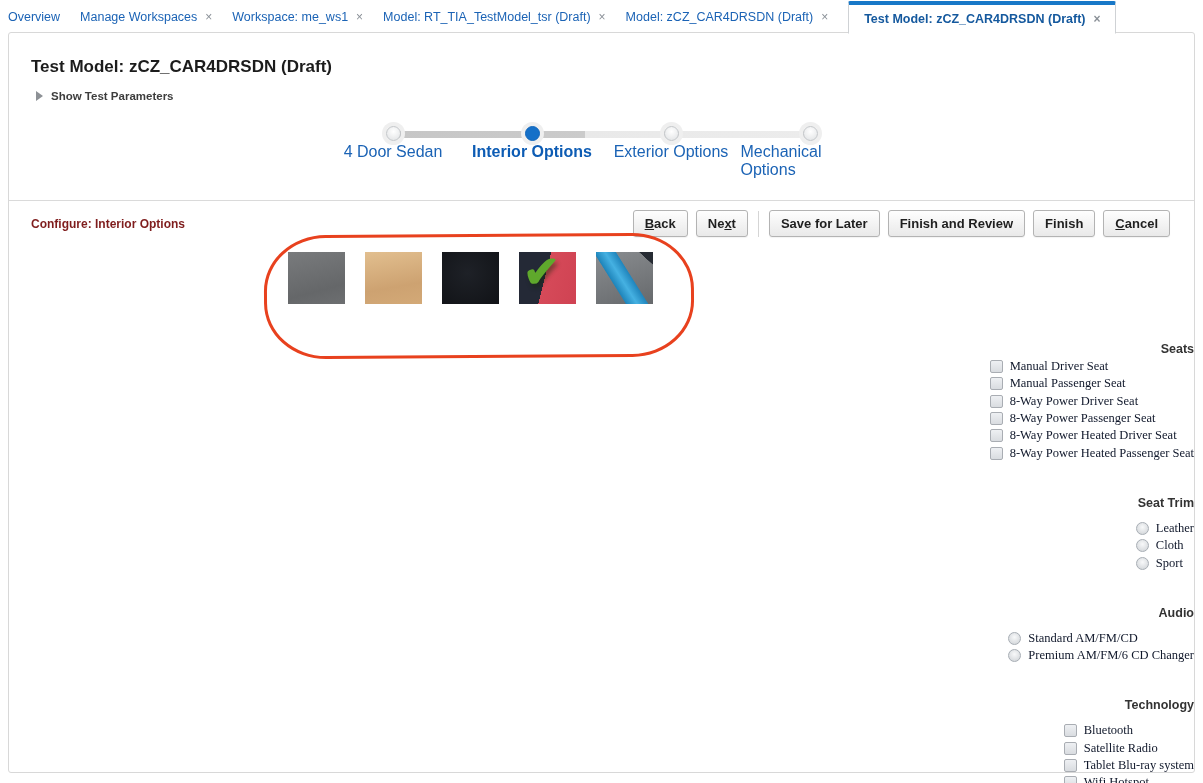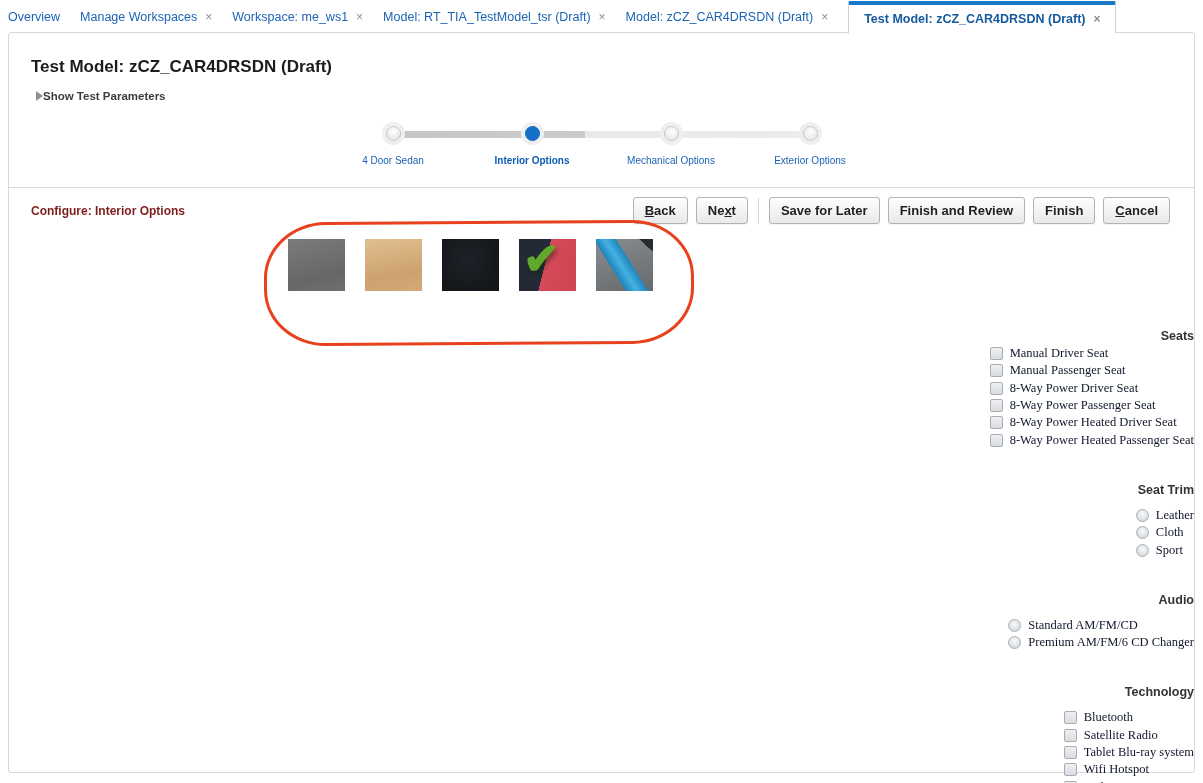--- a/index.html
+++ b/index.html
@@ -15,37 +15,37 @@
   .tab.active { height: 33px; margin-right: 0; padding: 0 15px; background: #fff;
     border: 1px solid #cfd2d5; border-bottom: 1px solid #fff; border-top: 4px solid #1878c8;
     border-radius: 2px 2px 0 0; margin-bottom: -1px; font-weight: bold; color: #15599e; }
 
   
   .panel { position: relative; margin: -1px 8px 0; height: 741px; background: #fff;
     border: 1px solid #d8d8d8; border-radius: 3px; }
 
   .page-header { padding: 24px 22px 0; }
   .page-title { margin: 0; font-size: 17px; font-weight: bold; color: #1c1c1c; }
-  .disclosure { margin: 13px 0 0 5px; display: flex; align-items: center; gap: 0;
+  .disclosure { margin: 13px 0 0 5px; display: flex; align-items: center; gap: 8px;
     font-size: 11.5px; font-weight: bold; color: #3d3d3d; cursor: pointer; }
   .tri { width: 0; height: 0; border-left: 7px solid #8d9196;
     border-top: 5px solid transparent; border-bottom: 5px solid transparent; }
 
   
   .train { position: relative; width: 556px; margin: 24px auto 0; display: flex; }
   .train-track { position: absolute; left: 69px; right: 69px; top: 5px; height: 7px;
     border-radius: 4px;
     background: linear-gradient(to right, #c6c6c6 0%, #cbcbcb 46%, #e9e9e9 46%, #ececec 100%); }
   .train-step { width: 139px; display: flex; flex-direction: column; align-items: center;
     cursor: pointer; }
   .dot { width: 15px; height: 15px; border-radius: 50%; position: relative; z-index: 1;
     background: radial-gradient(circle at 50% 35%, #ffffff, #dfe1e3);
     border: 1px solid #c2c5c8; box-shadow: 0 0 0 4px #efefef; }
   .dot.current { background: #1570c8; border-color: #1267bd; }
-  .step-label { margin-top: 14px; font-size: 10px; color: #1b63b5; }
+  .step-label { margin-top: 2px; font-size: 16px; color: #1b63b5; }
   .step-label.current { font-weight: bold; color: #0d5cb4; }
 
   .divider { border-top: 1px solid #dadada; margin-top: 21px; }
 
   
   .configure-row { display: flex; justify-content: space-between; align-items: center;
     padding: 9px 24px 0 22px; }
   .configure-heading { font-size: 12px; font-weight: bold; color: #7f1d1d; }
   .actions { display: flex; align-items: center; }
   .btn { margin-left: 8px; padding: 5px 11px; font-size: 13px; font-weight: bold; color: #1f1f1f;
@@ -135,25 +135,25 @@
     <div class="train-step">
       <div class="dot"></div>
       <div class="step-label">4 Door Sedan</div>
     </div>
     <div class="train-step">
       <div class="dot current"></div>
       <div class="step-label current">Interior Options</div>
     </div>
     <div class="train-step">
       <div class="dot"></div>
+      <div class="step-label">Exterior Options</div>
+    </div>
+    <div class="train-step">
+      <div class="dot"></div>
       <div class="step-label">Mechanical Options</div>
-    </div>
-    <div class="train-step">
-      <div class="dot"></div>
-      <div class="step-label">Exterior Options</div>
     </div>
   </div>
 
   <div class="divider"></div>
 
   <div class="configure-row">
     <div class="configure-heading">Configure: Interior Options</div>
     <div class="actions">
       <button class="btn"><span></span><span class="ak">B</span><span>ack</span></button>
       <button class="btn"><span>Ne</span><span class="ak">x</span><span>t</span></button>

